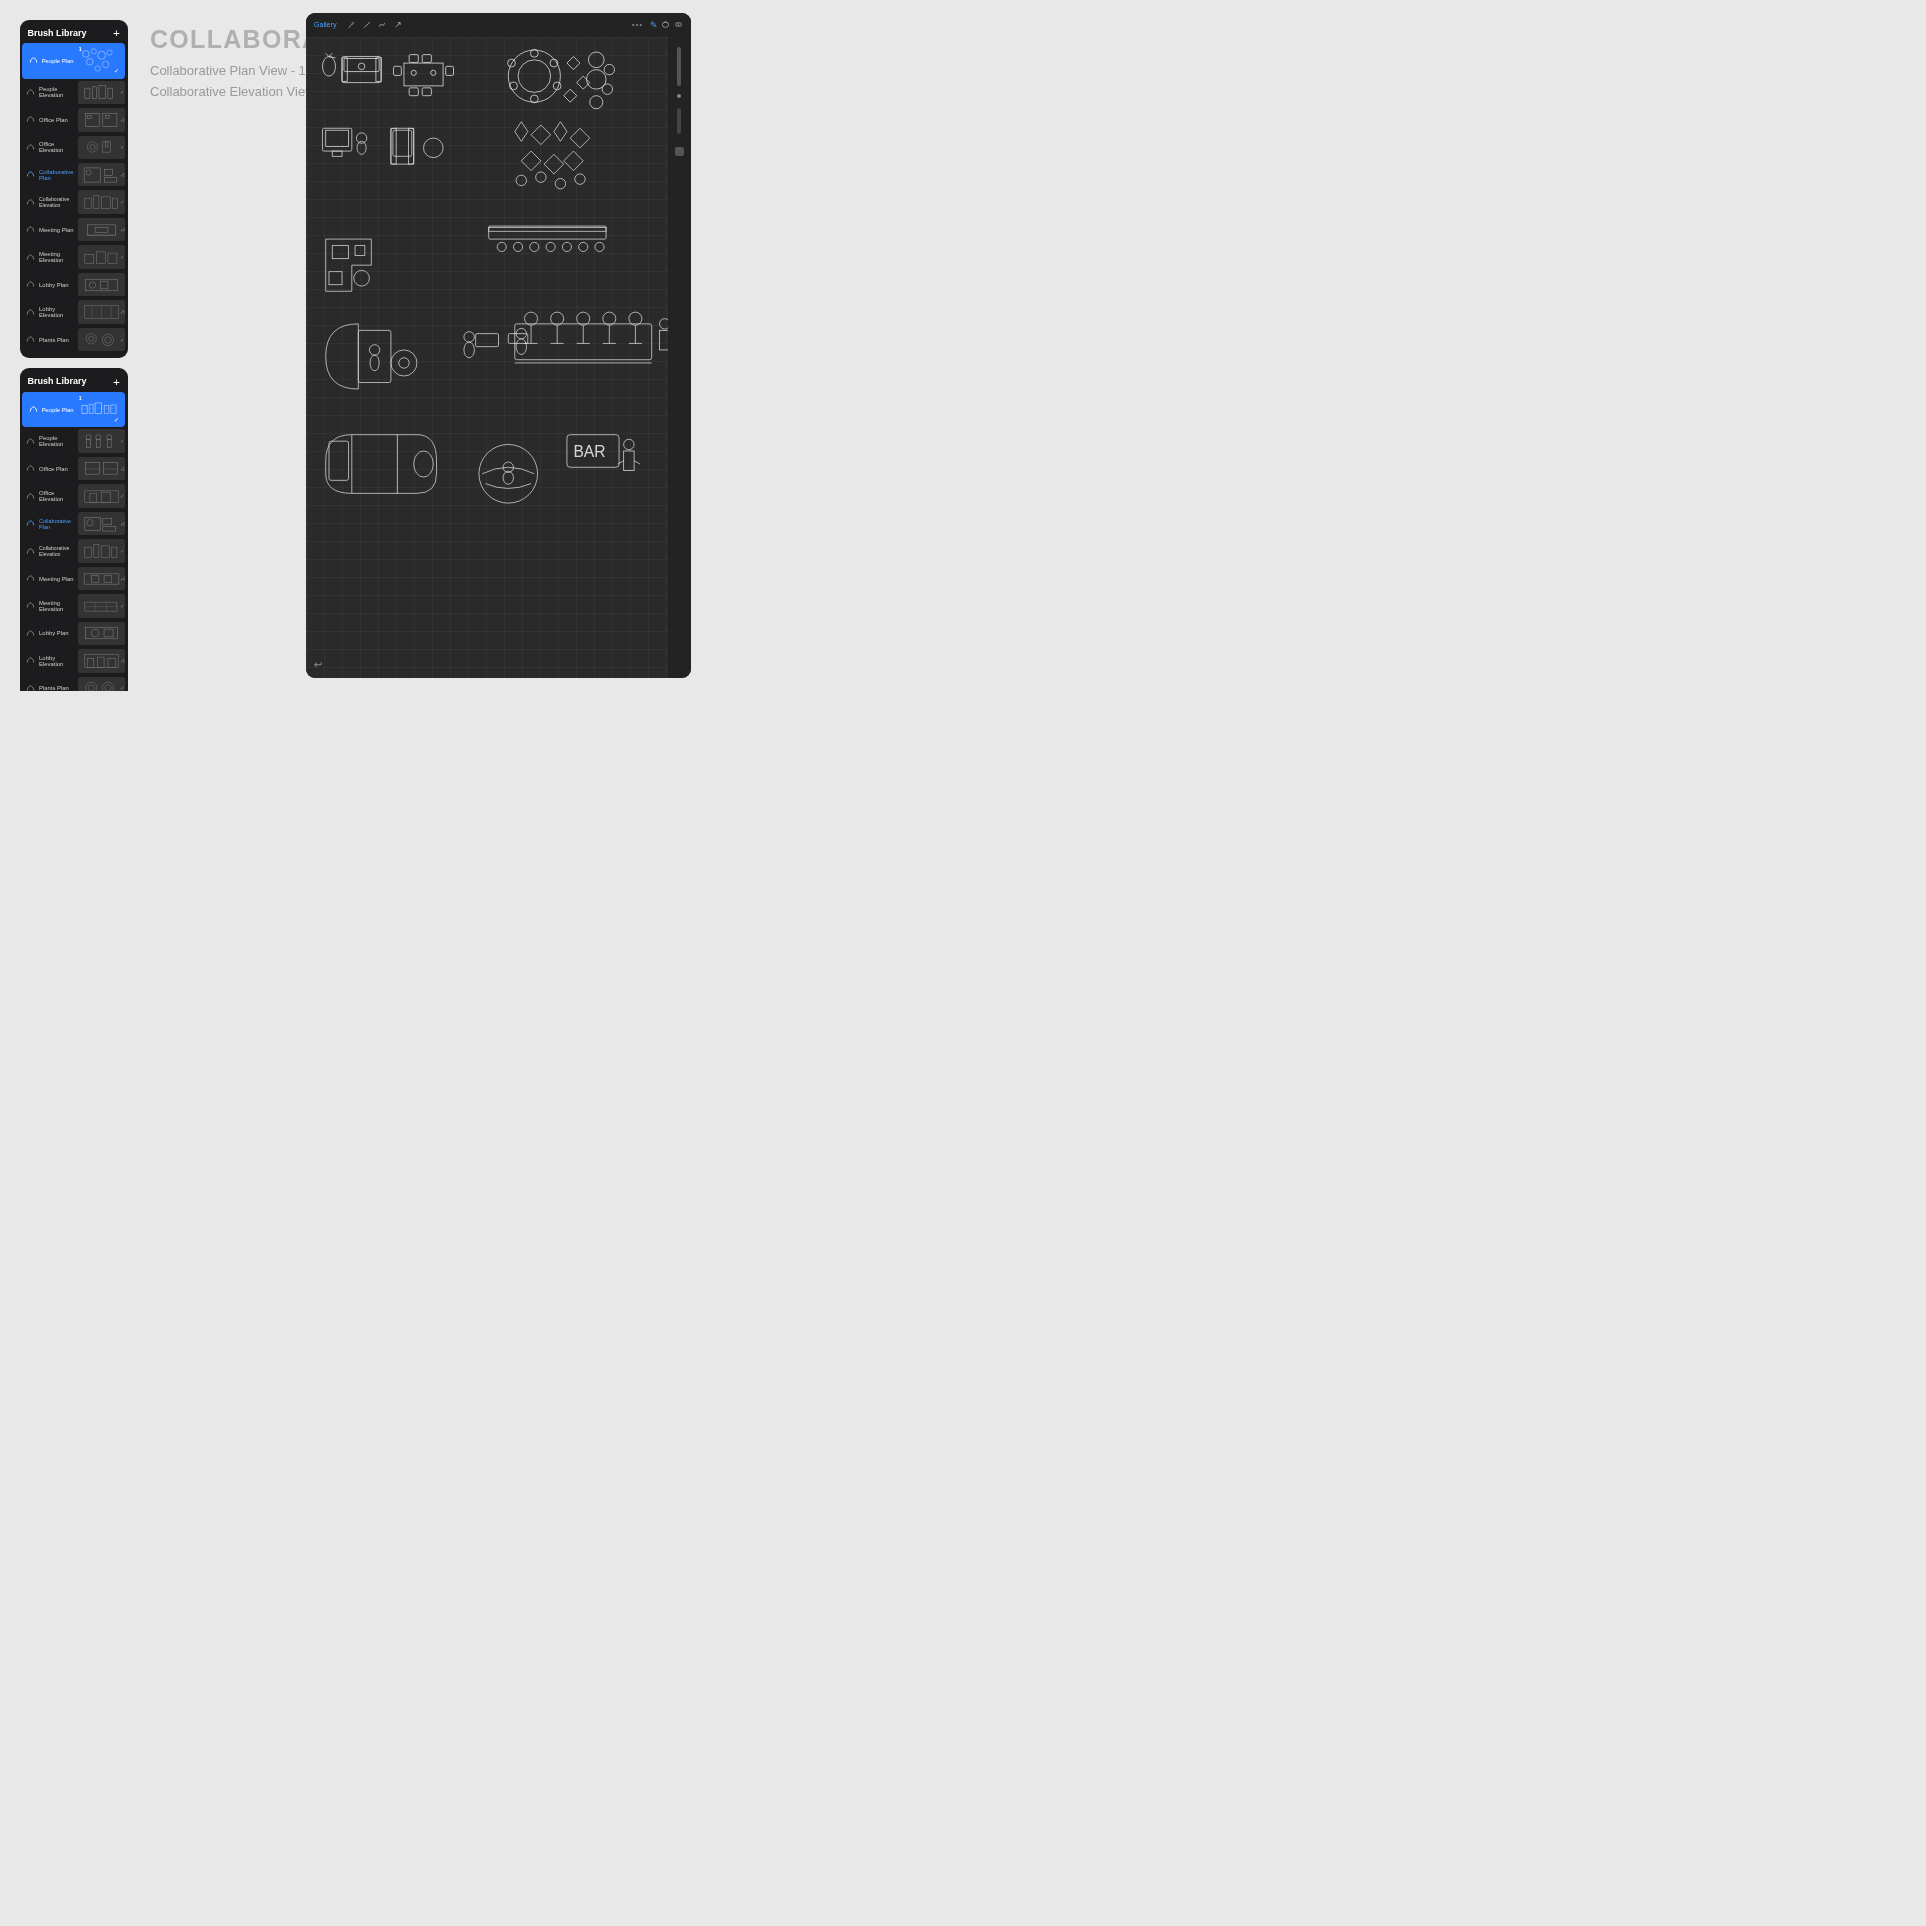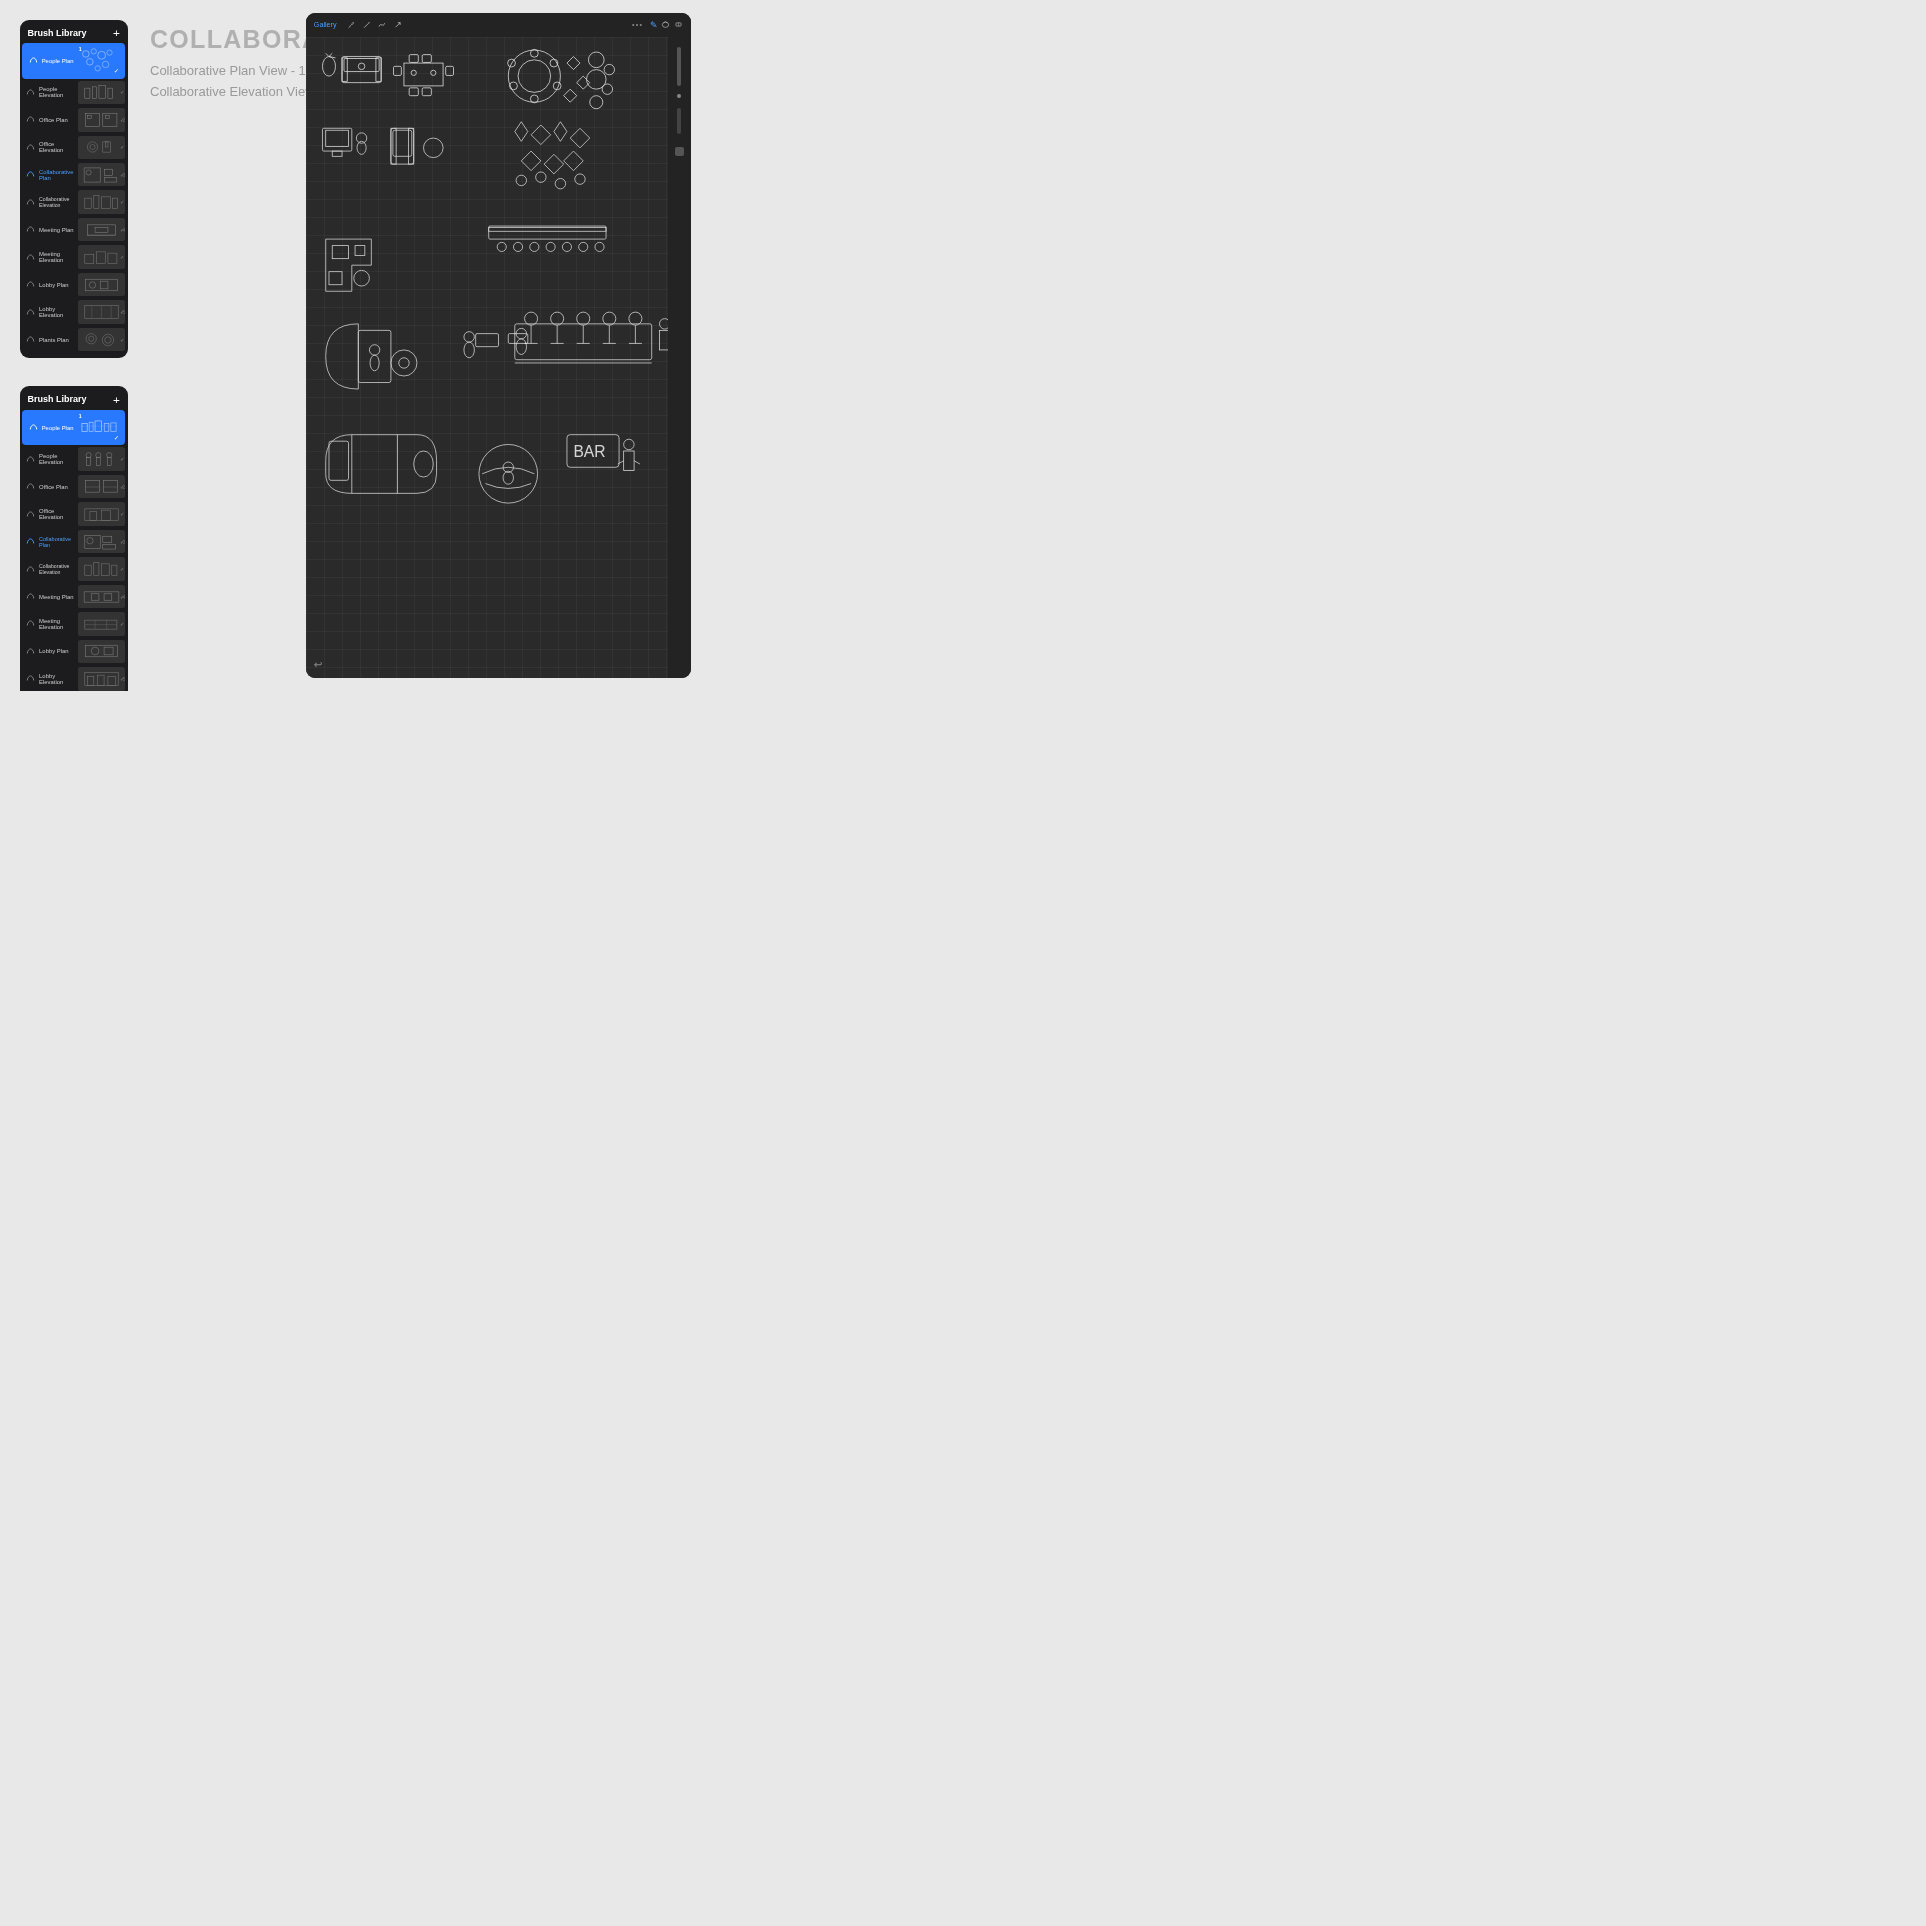--- a/index.html
+++ b/index.html
@@ -13,21 +13,21 @@
     }
 
     
     .left-panel {
       position: absolute;
       left: 19.6px;
       top: 19.6px;
       width: 108px;
       display: flex;
       flex-direction: column;
-      gap: 28px;
+      gap: 10px;
     }
 
     .brush-library-card {
       background: #1c1c1e;
       border-radius: 9px;
       overflow: hidden;
       padding-bottom: 5.2px;
     }
 
     .brush-library-header {

